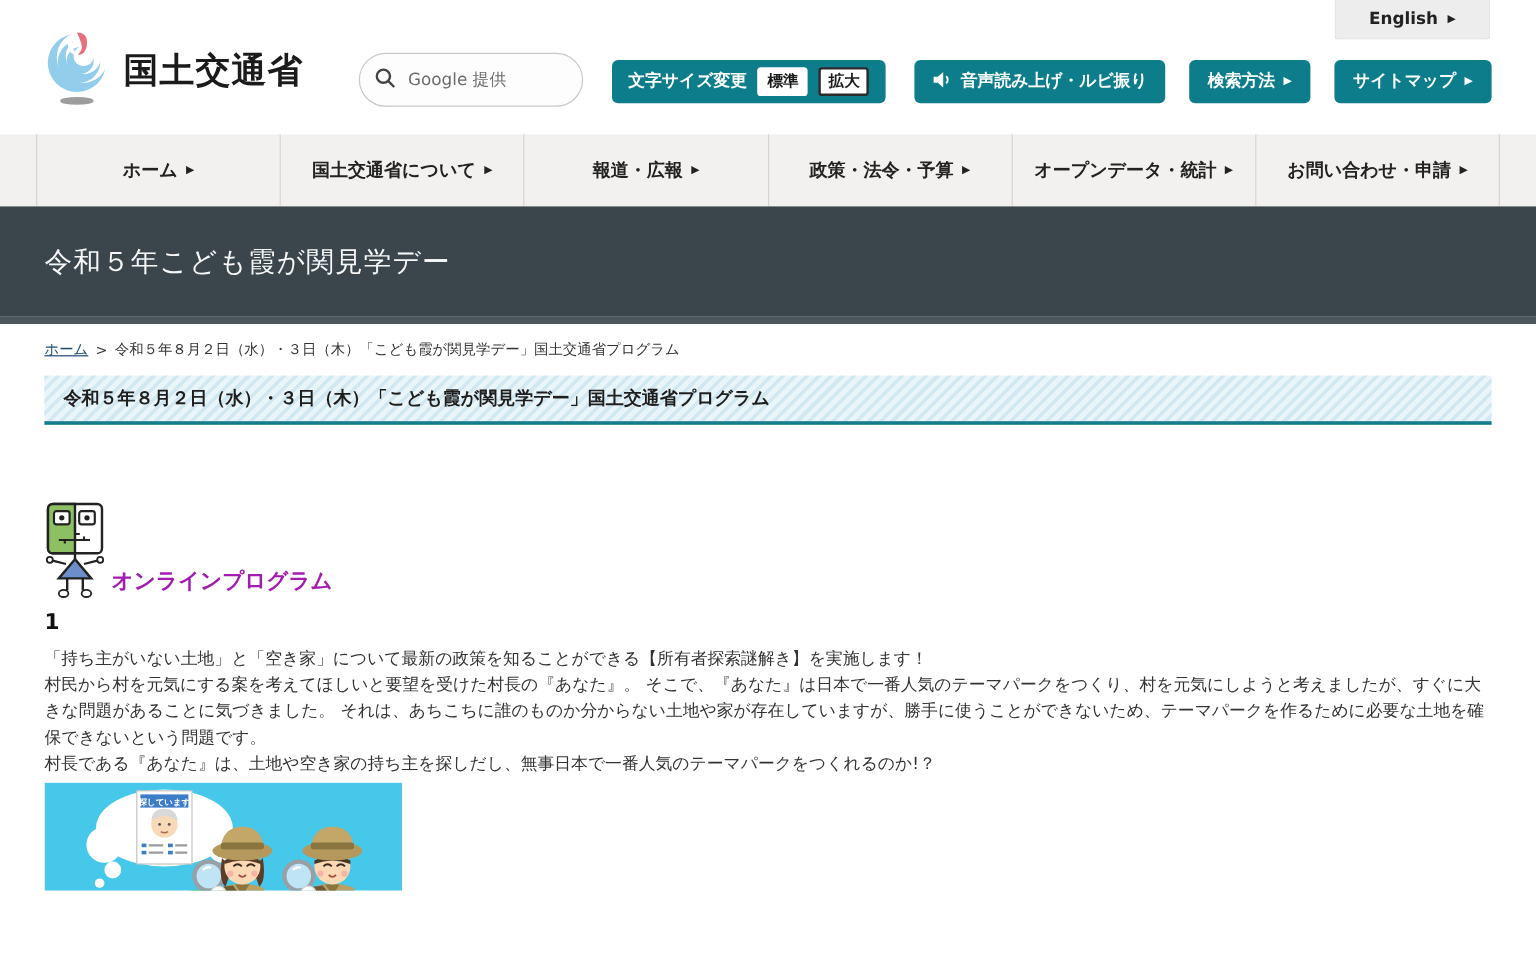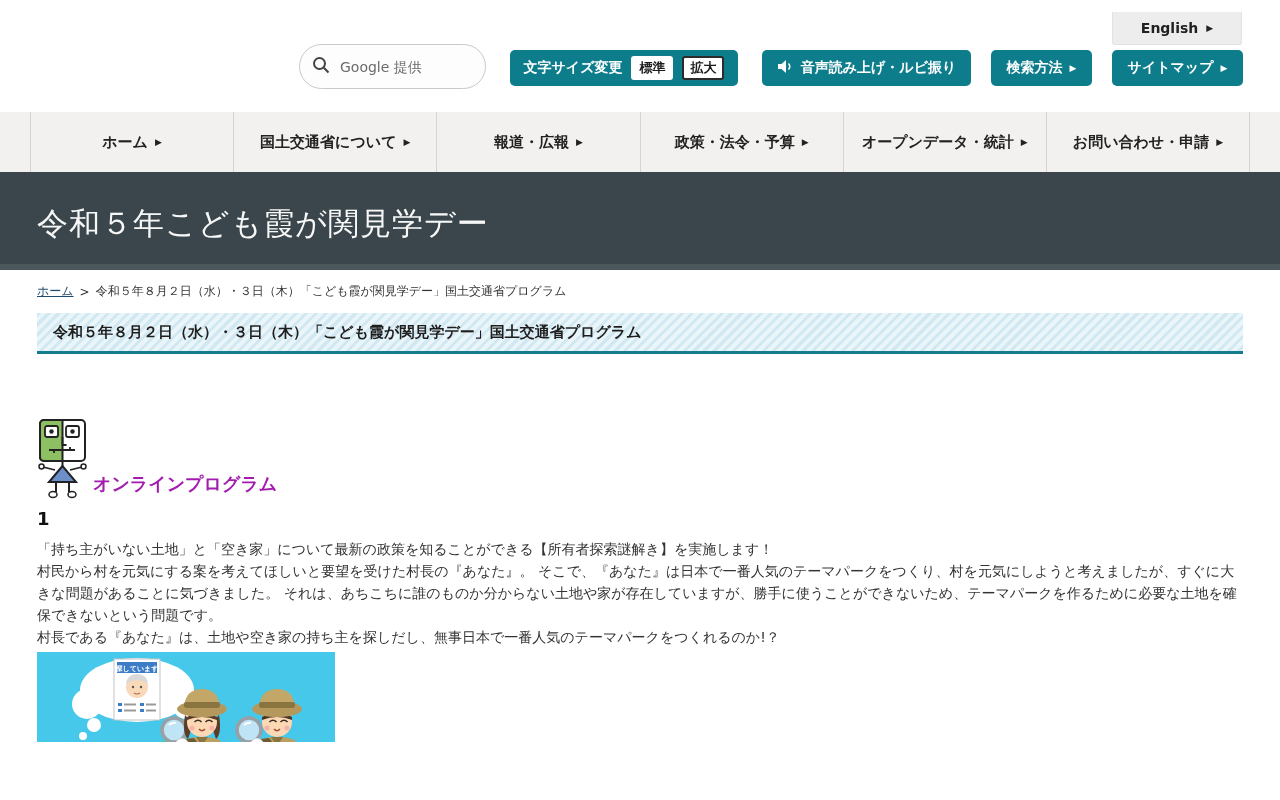--- a/index.html
+++ b/index.html
@@ -5,21 +5,21 @@
   * { margin:0; padding:0; box-sizing:border-box; }
   html,body { width:1280px; height:800px; overflow:hidden; background:#fff;
     font-family:"DejaVu Sans","Liberation Sans",sans-serif; color:#333; }
   .page { position:relative; width:1280px; height:800px; }
 
   
   .header { position:relative; width:1280px; height:112px; background:#fff; }
   .english-btn { position:absolute; left:1112px; top:0; width:130px; height:33px;
     background:#ededed; border:1px solid #e2e2e2; border-top:none; border-radius:0 0 3px 3px;
     display:flex; align-items:center; justify-content:center; gap:8px;
-    font-size:14px; font-weight:bold; color:#222; cursor:pointer;margin-top:12px; }
+    font-size:14px; font-weight:bold; color:#222; cursor:pointer; }
   .logo { position:absolute; left:37px; top:24px; display:flex; align-items:center; gap:10px; }
   .logo-text { font-size:29px; font-weight:bold; color:#1b1b1b; letter-spacing:1px; }
   .search-box { position:absolute; left:299px; top:44px; width:187px; height:45px;
     border:1px solid #c9c9c9; border-radius:23px; background:#fdfdfd;
     display:flex; align-items:center; padding:0 12px; gap:10px; }
   .search-box input { border:none; outline:none; background:transparent; width:120px;
     font-size:14px; color:#b91c1c; font-family:inherit; }
   .search-box input::placeholder { color:#6b6b6b; }
 
   .teal-btn { position:absolute; top:50px; height:36px; background:#0d7d8c; border-radius:5px;
@@ -38,21 +38,21 @@
   
   .gnav { position:absolute; top:112px; left:0; width:1280px; height:60px;
     background:#f3f1ef; display:flex; align-items:stretch; padding:0 30px; }
   .gnav-item { flex:1; display:flex; align-items:center; justify-content:center; gap:7px;
     font-size:15px; font-weight:bold; color:#222; border-left:1px solid #d8d5d1; cursor:pointer; }
   .gnav-item:last-child { border-right:1px solid #d8d5d1; }
 
   
   .banner { position:absolute; top:172px; left:0; width:1280px; height:92px; background:#3a464b; }
   .banner-strip { position:absolute; top:264px; left:0; width:1280px; height:6px; background:#4c575c; }
-  .banner-title { position:absolute; left:37px; top:31px; font-size:31px; color:#f7f7f7;
+  .banner-title { position:absolute; left:37px; top:31px; font-size:23px; color:#f7f7f7;
     letter-spacing:1px; }
 
   
   .breadcrumb { position:absolute; top:283px; left:37px; font-size:12px; color:#333;
     display:flex; align-items:center; gap:6px; }
   .breadcrumb a { color:#1d4a73; text-decoration:underline; cursor:pointer; }
 
   
   .page-heading { position:absolute; top:313px; left:37px; width:1206px; height:41px;
     background-color:#eaf5f9;
@@ -75,20 +75,36 @@
 
 <div class="page">
 
   <div class="header">
 
     <div class="english-btn">
       <span>English</span>
       <span class="arrow dark">▶</span>
     </div>
 
+    <div class="logo">
+      <span>
+        <svg width="56" height="66" viewBox="0 0 60 70">
+          <ellipse cx="29" cy="64" rx="15" ry="3.5" fill="#9d9d9d"></ellipse>
+          <circle cx="29" cy="30" r="26" fill="#92cdec"></circle>
+          <circle cx="34" cy="25" r="23" fill="#ffffff"></circle>
+          <circle cx="31" cy="29" r="19" fill="#92cdec"></circle>
+          <circle cx="35" cy="24" r="16" fill="#ffffff"></circle>
+          <circle cx="32" cy="28" r="12" fill="#92cdec"></circle>
+          <circle cx="35" cy="24" r="9" fill="#ffffff"></circle>
+          <path d="M29 3 q10 0 9 11 q-1 9 -9 9 q6-4 4-10 q-2-6 -4-10 Z" fill="#e8717d"></path>
+          <path d="M30 5 q-6 3 -5 10 q1 6 6 8 q-8 1 -10 -7 q-1 -9 9 -11 Z" fill="#ffffff"></path>
+        </svg>
+      </span>
+      <span class="logo-text">国土交通省</span>
+    </div>
 
     <div class="search-box">
       <span>
         <svg width="18" height="18" viewBox="0 0 18 18">
           <circle cx="7.5" cy="7.5" r="5.5" fill="none" stroke="#444" stroke-width="2"></circle>
           <line x1="11.8" y1="11.8" x2="16.5" y2="16.5" stroke="#444" stroke-width="2"></line>
         </svg>
       </span>
       <input type="text" placeholder="Google 提供" style="">
     </div>

